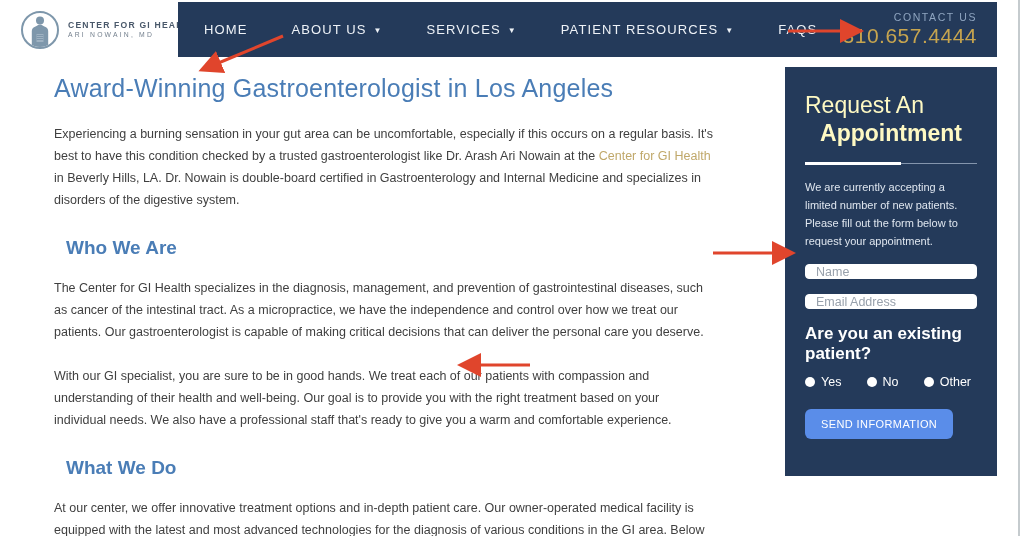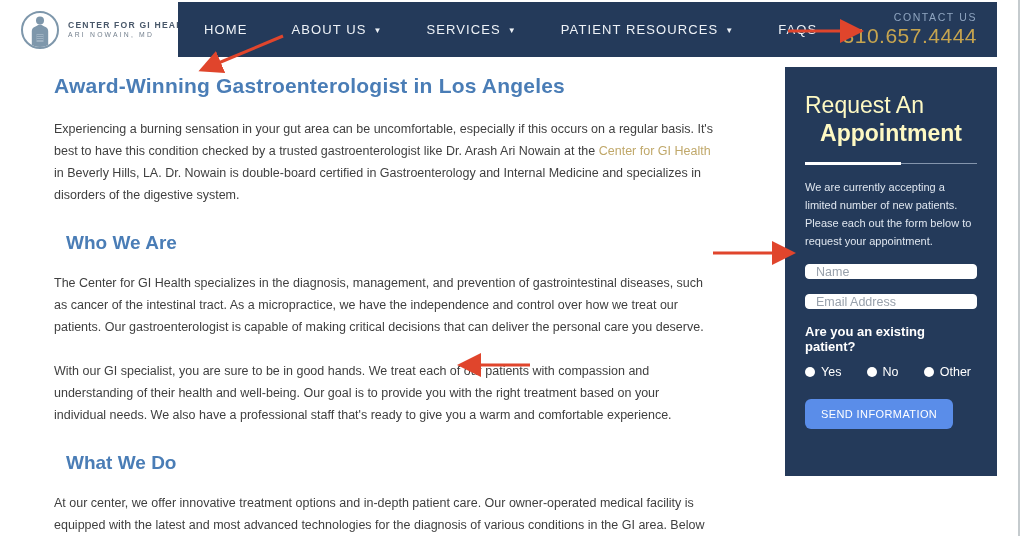--- a/index.html
+++ b/index.html
@@ -17,37 +17,37 @@
   .nav-bar { flex:1; background:var(--navy,#243a5a); display:flex; align-items:center; padding:0 18px 0 26px; }
   .nav-items { display:flex; align-items:center; gap:44px; }
   .nav-item { display:flex; align-items:center; gap:7px; color:#eef2f7; font-size:13px; letter-spacing:1.1px; cursor:pointer; white-space:nowrap; }
   .caret { font-size:8px; color:#eef2f7; position:relative; top:1px; }
   .contact-block { margin-left:auto; text-align:right; padding-right:2px; }
   .contact-label { font-size:10.5px; letter-spacing:1.6px; color:var(--contact_label,#8fa5c0); margin-bottom:1px; }
   .contact-phone { font-size:21px; color:var(--phone_gold,#c7a54f); letter-spacing:0.5px; }
 
   
   .main { position:absolute; left:54px; top:66px; width:660px; }
-  .page-title { color:var(--heading_blue,#4a7db6); font-size:21px; font-weight:bold; letter-spacing:0.2px; margin:8px 0 20px; }
+  .page-title { color:var(--heading_blue,#4a7db6); font-size:25px; font-weight:normal; letter-spacing:0.2px; margin:8px 0 20px; }
   .main p { font-size:12.5px; line-height:22px; color:#3f3f3f; margin:0 0 22px; }
   .inline-link { color:var(--link_gold,#c0a86a); cursor:pointer; }
   .section-title { color:var(--heading_blue,#4a7db6); font-size:19px; font-weight:bold; margin:26px 12px 18px; }
 
   
   .sidebar { position:absolute; left:785px; top:67px; width:212px; height:409px; background:var(--navy,#243a5a); padding:24px 20px 20px; }
   .sb-title { color:#fef9c3; font-size:23px; line-height:28px; }
   .sb-title .t1 { font-weight:400; display:block; }
   .sb-title .t2 { font-weight:800; display:block;text-align:center; }
   .sb-divider { position:relative; height:3px; margin:15px 0 13px; }
   .sb-divider::before { content:""; position:absolute; left:0; right:0; top:1px; height:1px; background:#8495ad; }
   .sb-divider::after { content:""; position:absolute; left:0; width:56%; top:0; height:3px; background:#fff; }
   .sb-intro { color:#dfe6ef; font-size:11px; line-height:18px; margin-bottom:14px; }
   .sb-input { display:block; width:100%; height:15px; border:1px solid #fff; border-radius:4px; background:#fff; margin-bottom:15px; padding:0 10px; font-size:12.5px; color:#333; font-family:"Liberation Sans",sans-serif; }
   .sb-input::placeholder { color:#98a1ac; }
-  .sb-question { color:#fff; font-size:13px; font-weight:bold; margin:2px 0 11px; }
+  .sb-question { color:#fff; font-size:17px; font-weight:bold; margin:2px 0 11px; }
   .sb-radios { display:flex; justify-content:space-between; padding-right:6px; }
   .radio-option { display:flex; align-items:center; gap:6px; cursor:pointer; }
   .radio-dot { width:10px; height:10px; border-radius:50%; background:#fff; flex:none; }
   .radio-label { color:#fff; font-size:12.5px; }
   .sb-button { display:inline-block; margin-top:20px; background:var(--button_blue,#5a8de9); color:#fff; border:none; border-radius:6px; padding:9px 16px; font-size:11px; letter-spacing:0.4px; font-family:"Liberation Sans",sans-serif; cursor:pointer; }
 
   
   .arrows-overlay { position:absolute; left:0; top:0; width:1024px; height:536px; pointer-events:none; }
   .arrows-overlay line { stroke:var(--arrow_red,#e0452c); stroke-width:3; }
   #arrowhead path { fill:var(--arrow_red,#e0452c); }
@@ -123,21 +123,21 @@
     <p>At our center, we offer innovative treatment options and in-depth patient care. Our owner-operated medical facility is equipped with the latest and most advanced technologies for the diagnosis of various conditions in the GI area. Below are the medical services we offer:</p>
 
   </div>
 
   <div class="sidebar">
     <div class="sb-title">
       <span class="t1">Request An</span>
       <span class="t2">Appointment</span>
     </div>
     <div class="sb-divider"></div>
-    <p class="sb-intro">We are currently accepting a limited number of new patients. Please each out the form below to request your appointment.</p>
+    <p class="sb-intro">We are currently accepting a limited number of new patients. Please fill out the form below to request your appointment.</p>
 
     <input class="sb-input" type="text" placeholder="Name" style="">
     <input class="sb-input" type="text" placeholder="Email Address" style="">
 
     <div class="sb-question">Are you an existing patient?</div>
     <div class="sb-radios">
       <span class="radio-option">
         <span class="radio-dot"></span>
         <span class="radio-label">Yes</span>
       </span>

